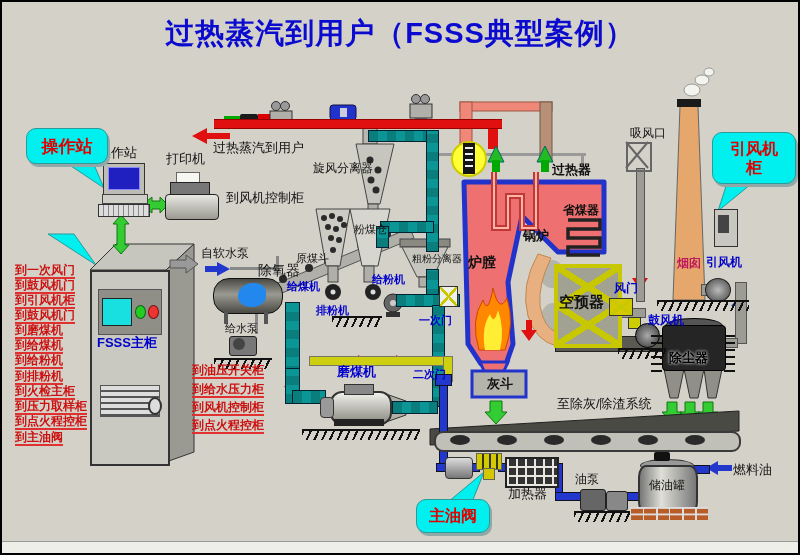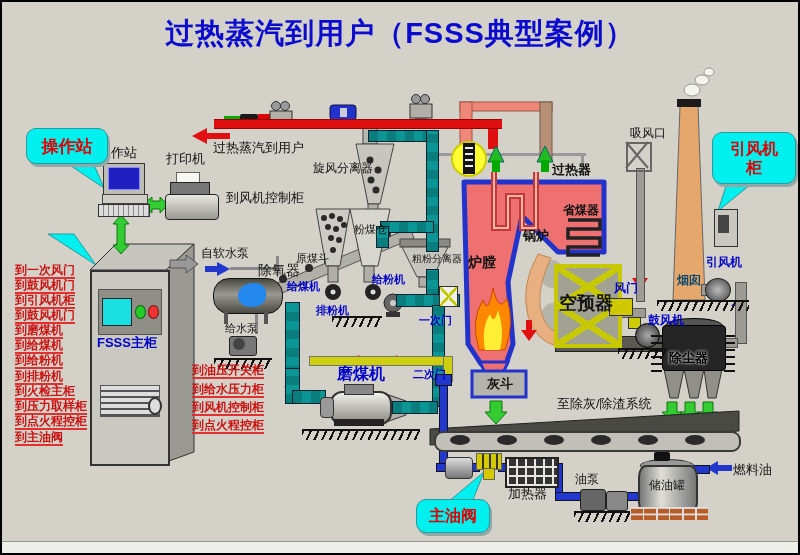--- a/index.html
+++ b/index.html
@@ -336,31 +336,31 @@
   <div class="lbl" style="left:223px;top:320px;font-size:11px">给水泵</div>
   <div class="lbl" style="left:311px;top:160px">旋风分离器</div>
   <div class="lbl" style="left:294px;top:250px;font-size:11px">原煤斗</div>
   <div class="lbl" style="left:352px;top:221px;font-size:11px">粉煤仓</div>
   <div class="lbl blu" style="left:285px;top:278px;font-size:11px">给煤机</div>
   <div class="lbl blu" style="left:370px;top:271px;font-size:11px">给粉机</div>
   <div class="lbl blu" style="left:314px;top:302px;font-size:11px">排粉机</div>
   <div class="lbl" style="left:410px;top:251px;font-size:10px">粗粉分离器</div>
   <div class="lbl blu" style="left:417px;top:312px;font-size:11px">一次门</div>
   <div class="lbl blu" style="left:411px;top:366px;font-size:11px">二次门</div>
-  <div class="lbl blu bold" style="left:335px;top:363px;font-size:16px">磨煤机</div>
+  <div class="lbl blu bold" style="left:335px;top:363px;font-size:13px">磨煤机</div>
   <div class="lbl bold" style="left:550px;top:161px;font-size:13px">过热器</div>
   <div class="lbl bold" style="left:561px;top:202px">省煤器</div>
   <div class="lbl bold" style="left:521px;top:227px;font-size:13px">锅炉</div>
   <div class="lbl bold" style="left:466px;top:253px;font-size:14px">炉膛</div>
   <div class="lbl bold" style="left:485px;top:375px;font-size:13px">灰斗</div>
-  <div class="lbl bold" style="left:557px;top:292px;font-size:18px">空预器</div>
+  <div class="lbl bold" style="left:557px;top:292px;font-size:15px">空预器</div>
   <div class="lbl blu" style="left:612px;top:280px">风门</div>
   <div class="lbl blu" style="left:646px;top:312px">鼓风机</div>
   <div class="lbl" style="left:628px;top:125px">吸风口</div>
-  <div class="lbl bold" style="left:675px;top:272px;color:#0c4a6e">烟囱</div>
+  <div class="lbl bold" style="left:675px;top:255px;color:#be185d">烟囱</div>
   <div class="lbl blu" style="left:704px;top:254px">引风机</div>
   <div class="lbl bold" style="left:667px;top:349px;font-size:13px;color:#000;text-shadow:0 0 3px #bbb,0 0 3px #bbb">除尘器</div>
   <div class="lbl" style="left:555px;top:395px;font-size:13px">至除灰/除渣系统</div>
   <div class="lbl" style="left:506px;top:485px;font-size:13px">加热器</div>
   <div class="lbl" style="left:573px;top:471px">油泵</div>
   <div class="lbl" style="left:647px;top:477px">储油罐</div>
   <div class="lbl" style="left:731px;top:461px;font-size:13px">燃料油</div>
 
   <div class="out" style="left:13px;top:262px">到一次风门</div>
   <div class="out" style="left:13px;top:277px">到鼓风机门</div>

